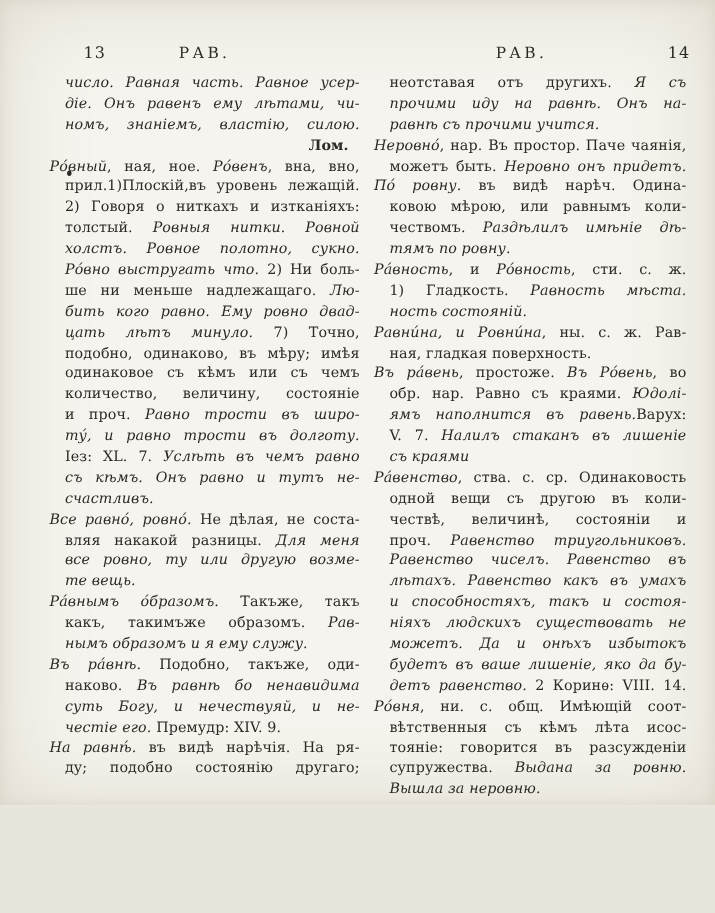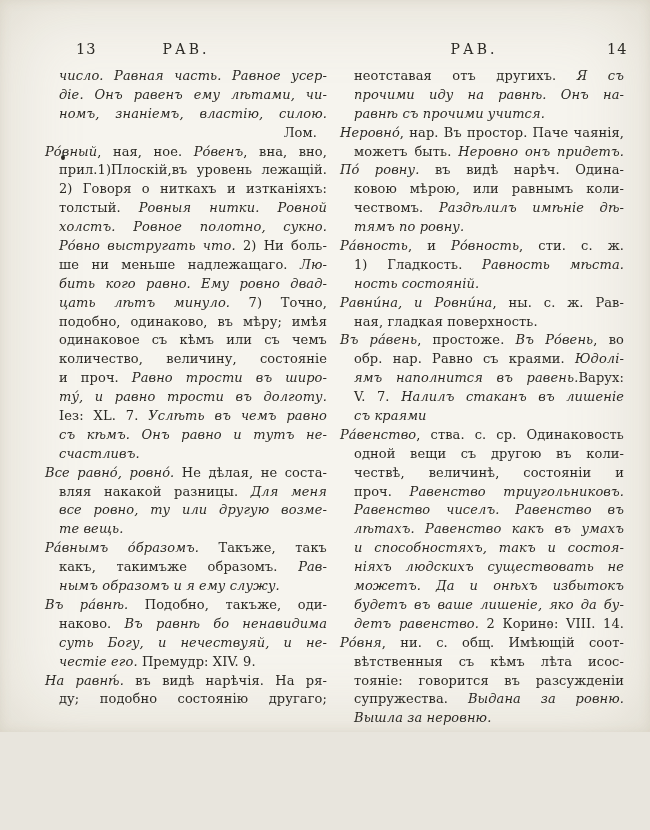--- a/index.html
+++ b/index.html
@@ -16,21 +16,21 @@
   #pgnum-right{left:562px;margin-left:45px;}
   .running-head{position:absolute;top:41px;font-size:14px;letter-spacing:3px;text-align:center;}
   #head-left{left:45px;width:282px;}
   #head-right{left:332px;width:284px;}
   .col{position:absolute;top:67px;}
   #col-left{left:45px;width:282px;}
   #col-right{left:340px;width:284px;}
   .line{font-size:13px;line-height:18.9px;height:18.9px;letter-spacing:0.1px;}
   .a-j{text-align:justify;text-align-last:justify;}
   .a-l{text-align:left;}
-  .a-r{text-align:right;}
+  .a-r{text-align:right;font-weight:bold;}
   .ind1{padding-left:14px;}
   .ind2{padding-left:26px;}
   .seg-i{font-style:italic;}
   .seg-r{font-style:normal;}
   [data-name="attribution-line"]{padding-right:10px;}
   [data-name="catchword-line"]{padding-right:40px;margin-top:3px;font-style:italic;}
   .ink-spot{position:absolute;left:16px;top:88px;width:4px;height:5px;border-radius:50%;background:#2b2924;}
 </style>
 </head>
 <body>

